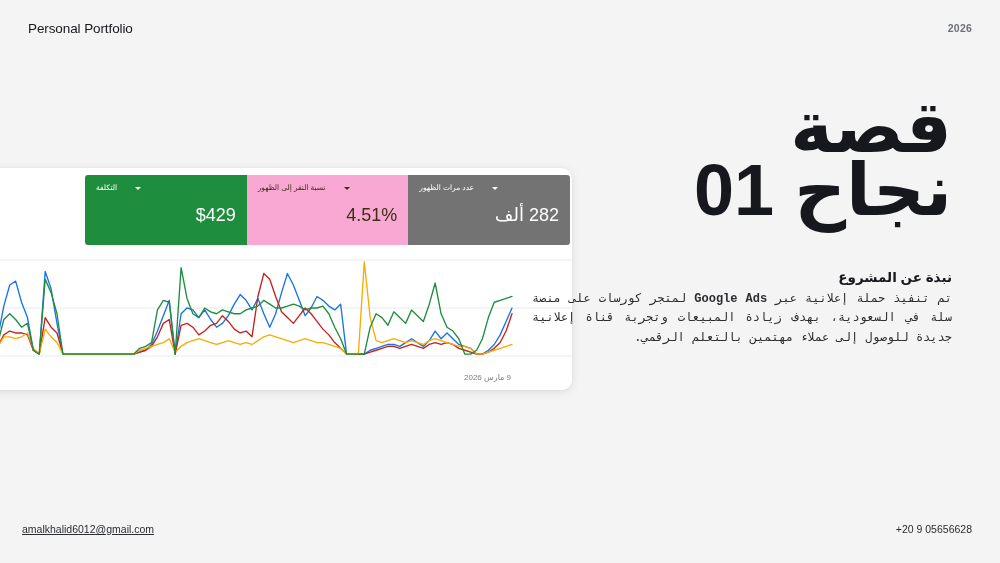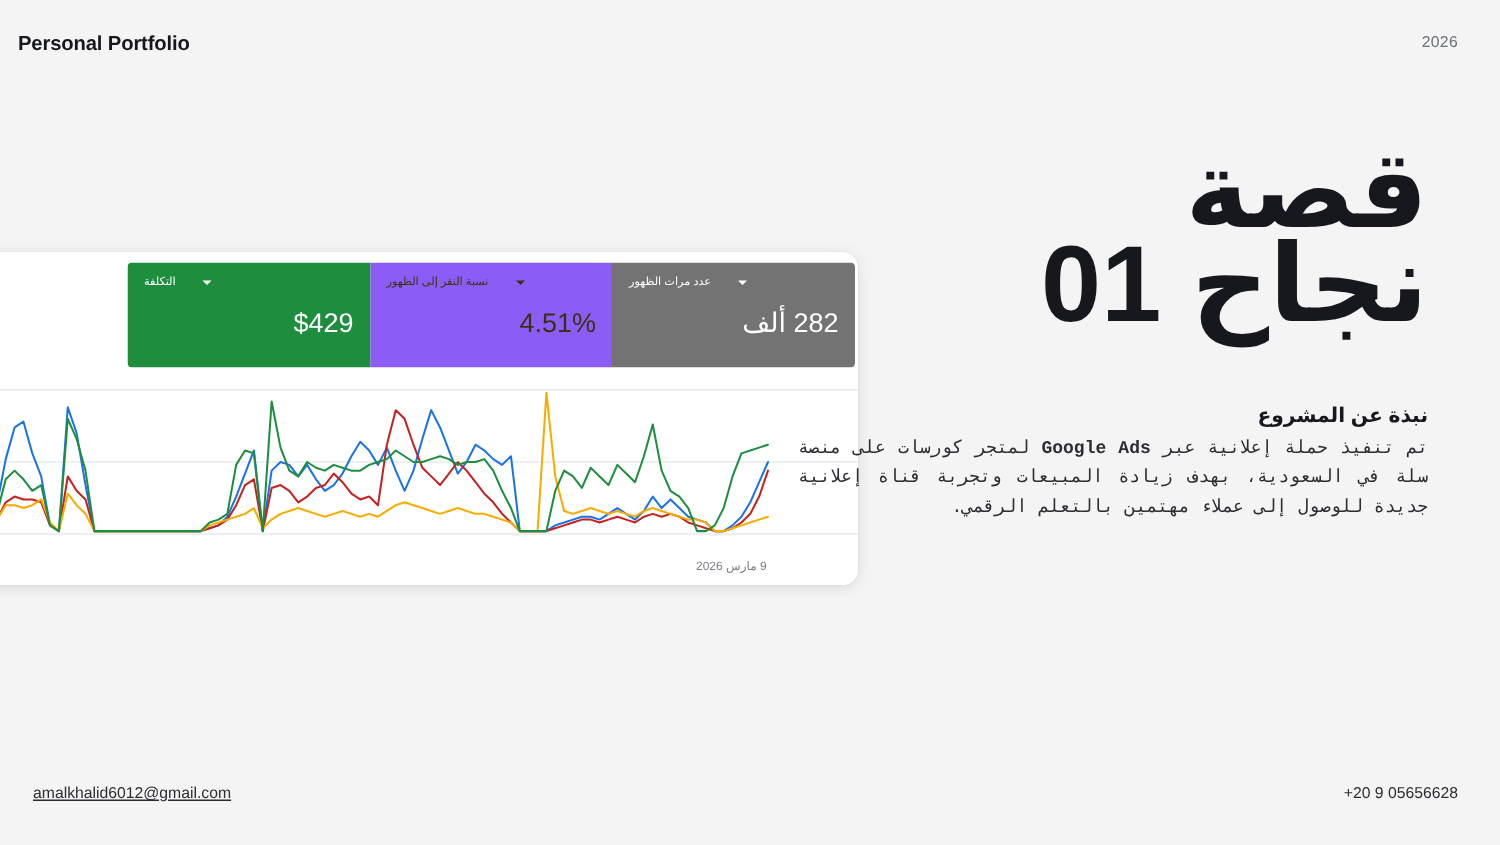--- a/index.html
+++ b/index.html
@@ -20,33 +20,33 @@
 
   
   .slide-header {
     position: absolute;
     top: 0; left: 0;
     width: 1000px;
     height: 56px;
   }
   .brand-title {
     position: absolute;
-    left: 12px;
+    left: 28px;
     top: 21px;
     font-size: 13.5px;
-    font-weight: bold;
+    font-weight: normal;
     letter-spacing: -0.1px;
     color: #16181d;
   }
   .year-label {
     position: absolute;
     right: 28px;
     top: 22px;
     font-size: 10.5px;
-    font-weight: normal;
+    font-weight: bold;
     color: #6d7177;
     letter-spacing: 0.2px;
   }
 
   
   .dashboard-panel {
     position: absolute;
     left: -60px;
     top: 168px;
     width: 632px;
@@ -69,21 +69,21 @@
     overflow: hidden;
   }
 
   .metric-card {
     flex: 1 1 0;
     position: relative;
     direction: rtl;
     padding: 7px 11px 0 11px;
   }
   .metric-card.cost        { background: #1e8e3e; }
-  .metric-card.ctr         { background: #8b5cf6; }
+  .metric-card.ctr         { background: #f9a8d4; }
   .metric-card.impressions { background: #737373; }
   .metric-card.clicks      { background: #1a73e8; }
 
   .metric-label-row {
     display: flex;
     flex-direction: row-reverse;
     align-items: center;
     justify-content: flex-start;
     gap: 18px;
     height: 12px;

